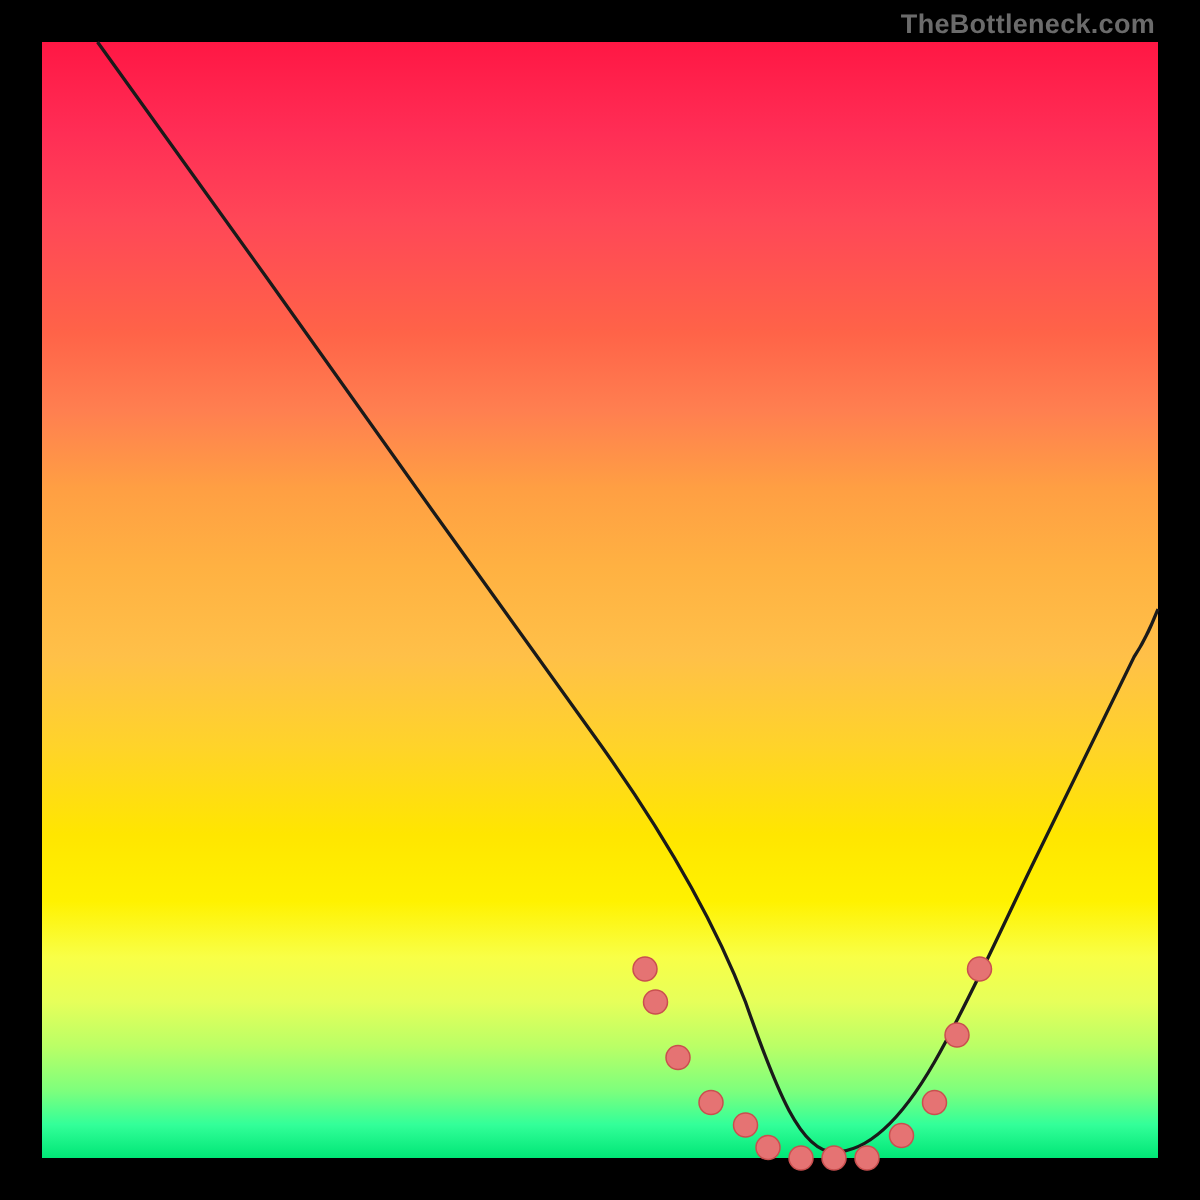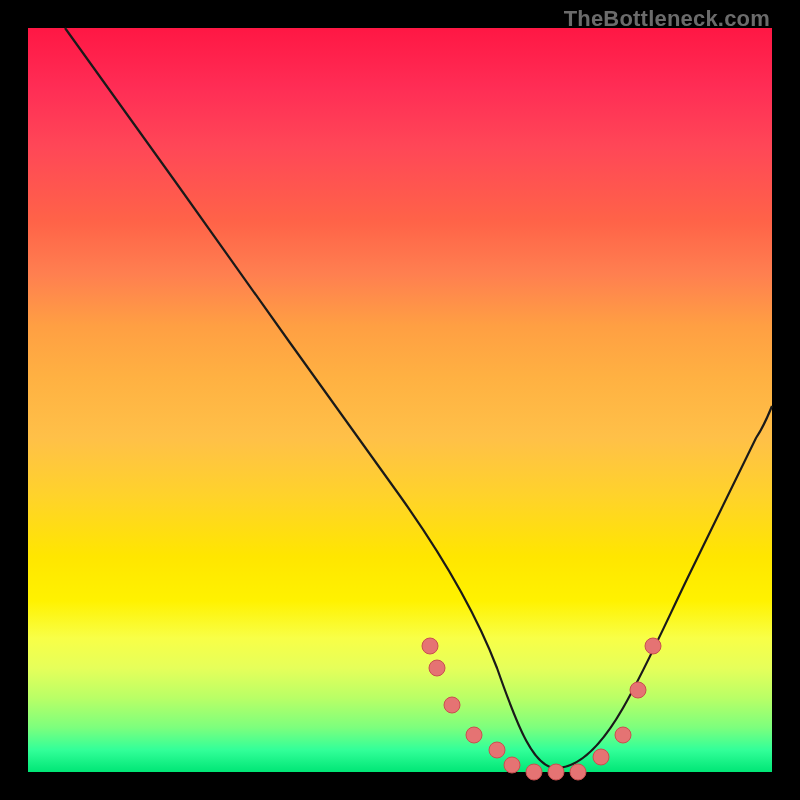--- a/index.html
+++ b/index.html
@@ -42,21 +42,21 @@
       #7dff7d 94%,
       #33ff99 97%,
       #00e676 100%
     );
   }
   .watermark {
     position: absolute;
     top: 6px;
     right: 30px;
     font-family: Arial, Helvetica, sans-serif;
-    font-size: 22px;
+    font-size: 18px;
     font-weight: 600;
     color: #6b6b6b;
     letter-spacing: 0.2px;
   }
   svg.curve {
     position: absolute;
     left: 0;
     top: 0;
     width: 744px;
     height: 744px;

